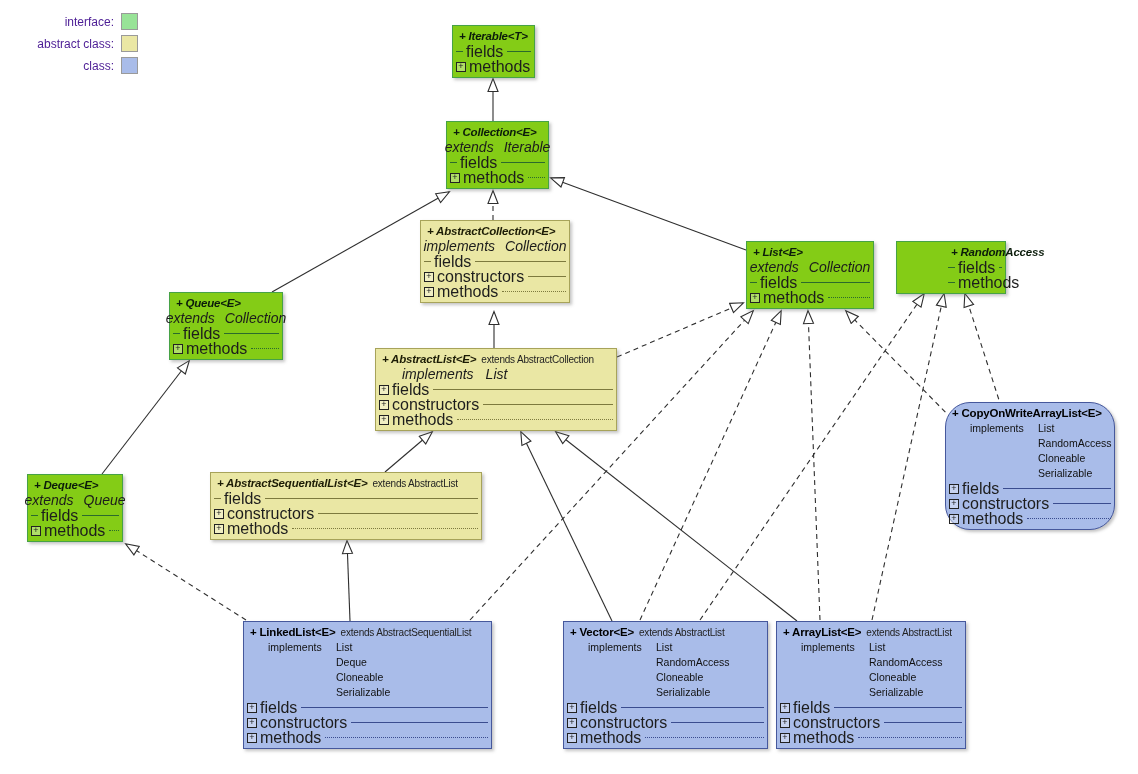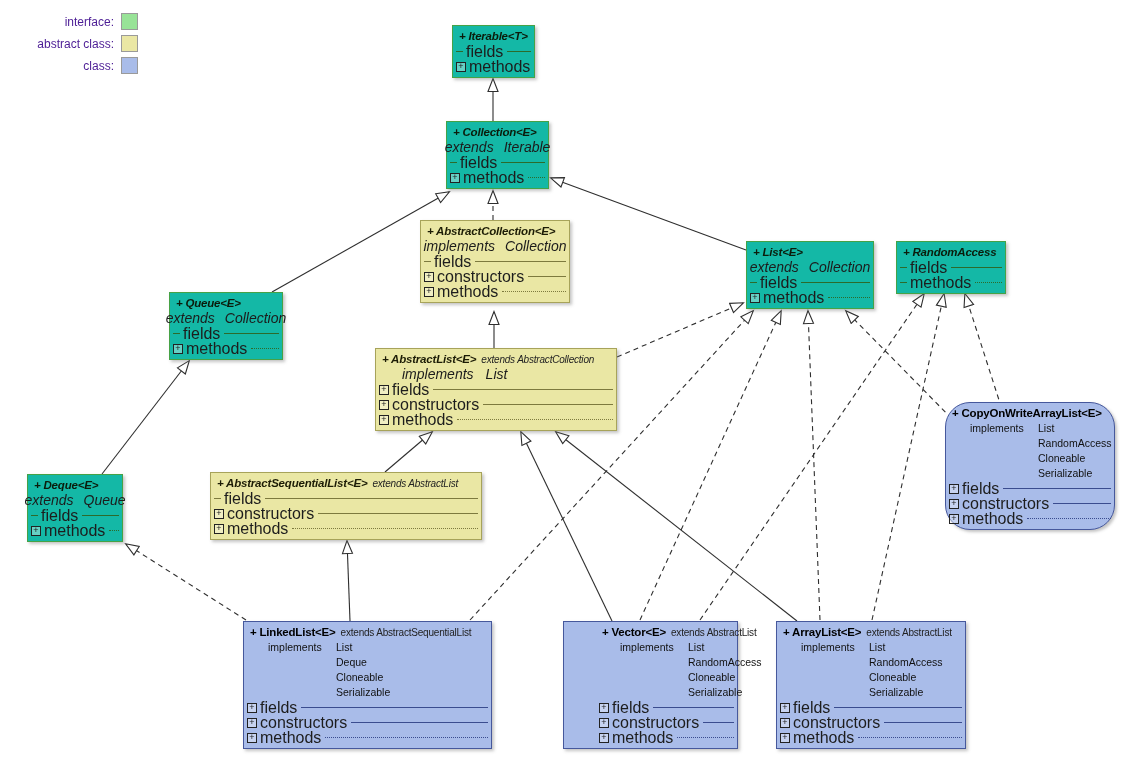--- a/index.html
+++ b/index.html
@@ -11,32 +11,32 @@
 
   
   #legend{position:absolute;left:10px;top:14px;width:128px;}
   .legend-row{display:flex;justify-content:flex-end;align-items:center;height:15px;margin-bottom:7px;}
   .legend-label{font-size:12px;color:#4c1d95;white-space:nowrap;}
   .legend-swatch{width:15px;height:15px;border:1px solid #9a9a9a;margin-left:7px;flex:0 0 auto;}
 
   
   .uml-box{position:absolute;box-sizing:border-box;border:1px solid;padding:2px 0 3px;
            box-shadow:2px 2px 3px rgba(125,125,125,.45);}
-  .kind-interface{background:#14b8a6;border-color:#46a246;}
+  .kind-interface{background:#84cc16;border-color:#46a246;}
   .kind-abstract {background:#eae7a4;border-color:#a7a35a;}
   .kind-class    {background:#a9bce9;border-color:#46589c;}
 
   .title-row{display:flex;align-items:baseline;gap:5px;height:16px;line-height:16px;
              padding:0 4px 0 6px;white-space:nowrap;}
   .title{font-size:11.5px;font-weight:bold;color:#0b1c0b;letter-spacing:-0.2px;}
   .kind-interface .title,.kind-abstract .title{font-style:italic;}
   .kind-abstract .title{color:#1c1c05;}
   .kind-class .title{color:#000;}
   .suffix{font-size:10px;color:#222;letter-spacing:-0.2px;}
-  .kind-abstract .suffix,.kind-interface .suffix{font-style:italic;}
+  .kind-abstract .suffix,.kind-interface .suffix{}
 
   .sub{display:flex;justify-content:center;gap:10px;height:15px;line-height:15px;
        font-size:14px;font-style:italic;color:#1c1c1c;white-space:nowrap;}
   .left-sub .sub{justify-content:flex-start;padding-left:26px;gap:12px;}
 
   .impl-row{display:flex;height:15px;line-height:15px;font-size:10.5px;color:#111;white-space:nowrap;}
   .impl-label{padding-left:24px;width:60px;flex:0 0 auto;}
   .impl-spacer{padding-left:24px;width:60px;flex:0 0 auto;}
   .impl-item{padding-left:8px;}
 
@@ -168,21 +168,21 @@
           <span class="icon-dash"></span>
           <span class="label">fields</span>
           <span class="rule"></span>
         </div>
         <div class="member">
           <span class="icon-plus"></span>
           <span class="label">methods</span>
           <span class="rule dotted"></span>
         </div>
       </div>
-      <div class="uml-box kind-interface" style="left: 896px; top: 241px; width: 110px;">
+      <div class="uml-box kind-interface" style="left: 896px; top: 241px; width: 110px; padding-left: 48px;">
         <div class="title-row">
           <span class="title">+ RandomAccess</span>
         </div>
         <div class="member">
           <span class="icon-dash"></span>
           <span class="label">fields</span>
           <span class="rule"></span>
         </div>
         <div class="member">
           <span class="icon-dash"></span>
@@ -340,21 +340,21 @@
           <span class="icon-plus"></span>
           <span class="label">constructors</span>
           <span class="rule"></span>
         </div>
         <div class="member">
           <span class="icon-plus"></span>
           <span class="label">methods</span>
           <span class="rule dotted"></span>
         </div>
       </div>
-      <div class="uml-box kind-class" style="left: 563px; top: 621px; width: 175px; padding-left: 32px;">
+      <div class="uml-box kind-class" style="left: 563px; top: 621px; width: 205px;">
         <div class="title-row">
           <span class="title">+ Vector&lt;E&gt;</span>
           <span class="suffix">extends AbstractList</span>
         </div>
         <div class="impl-row">
           <span class="impl-label">implements</span>
           <span class="impl-item">List</span>
         </div>
         <div class="impl-row">
           <span class="impl-spacer"></span>

